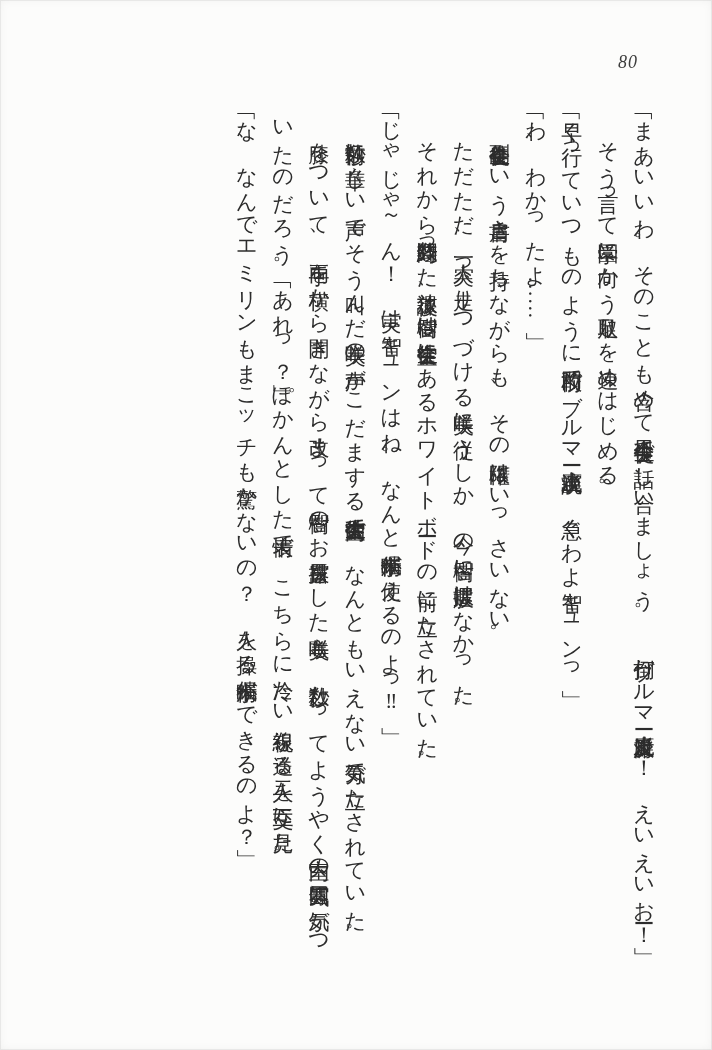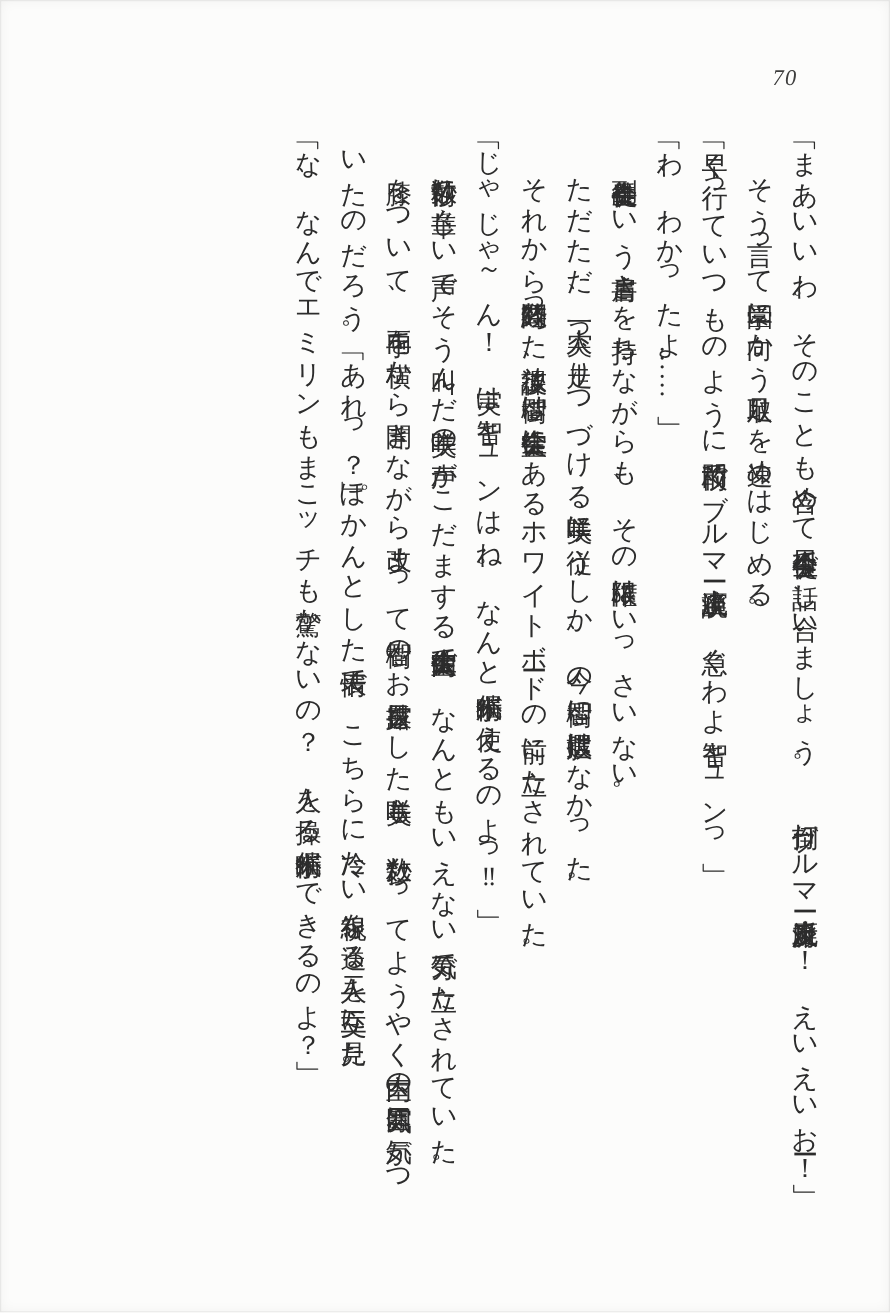--- a/index.html
+++ b/index.html
@@ -47,21 +47,21 @@
     padding: 0;
   }
   .text-block p.indent {
     text-indent: 1em;
   }
 </style>
 </head>
 <body>
 
 <div class="page">
-  <div class="page-number">70</div>
+  <div class="page-number">80</div>
   <div class="text-block" id="text-block">
       <p>「まあいいわ。そのことも含めて今日生徒会で話し合いましょう。　打倒ブルマー廃止反対派よ！　えいえいおー！」</p>
       <p class="indent">そう言って学園に向かう足取りを速めはじめる。</p>
       <p>「早く行っていつものように校門前でブルマー廃止演説よ、急ぐわよ智キュンっ」</p>
       <p>「わ、わかったよ……」</p>
       <p class="indent">副生徒会長という肩書きを持ちながらも、その権限はいっさいない。</p>
       <p class="indent">ただただ、一人突っ走りつづける美咲に従うしか、今の智樹に選択肢はなかった。</p>
       <p class="indent">それから数時間経った放課後、智樹は生徒会室にあるホワイトボードの前に立たされていた。</p>
       <p>「じゃじゃ～ん！　実は智キュンはね。なんと催眠術が使えるのよっ‼」</p>
       <p class="indent">数秒前に華々しい声でそう叫んだ美咲の声がこだまする生徒会室内で、なんともいえない気分で立たされていた。</p>

